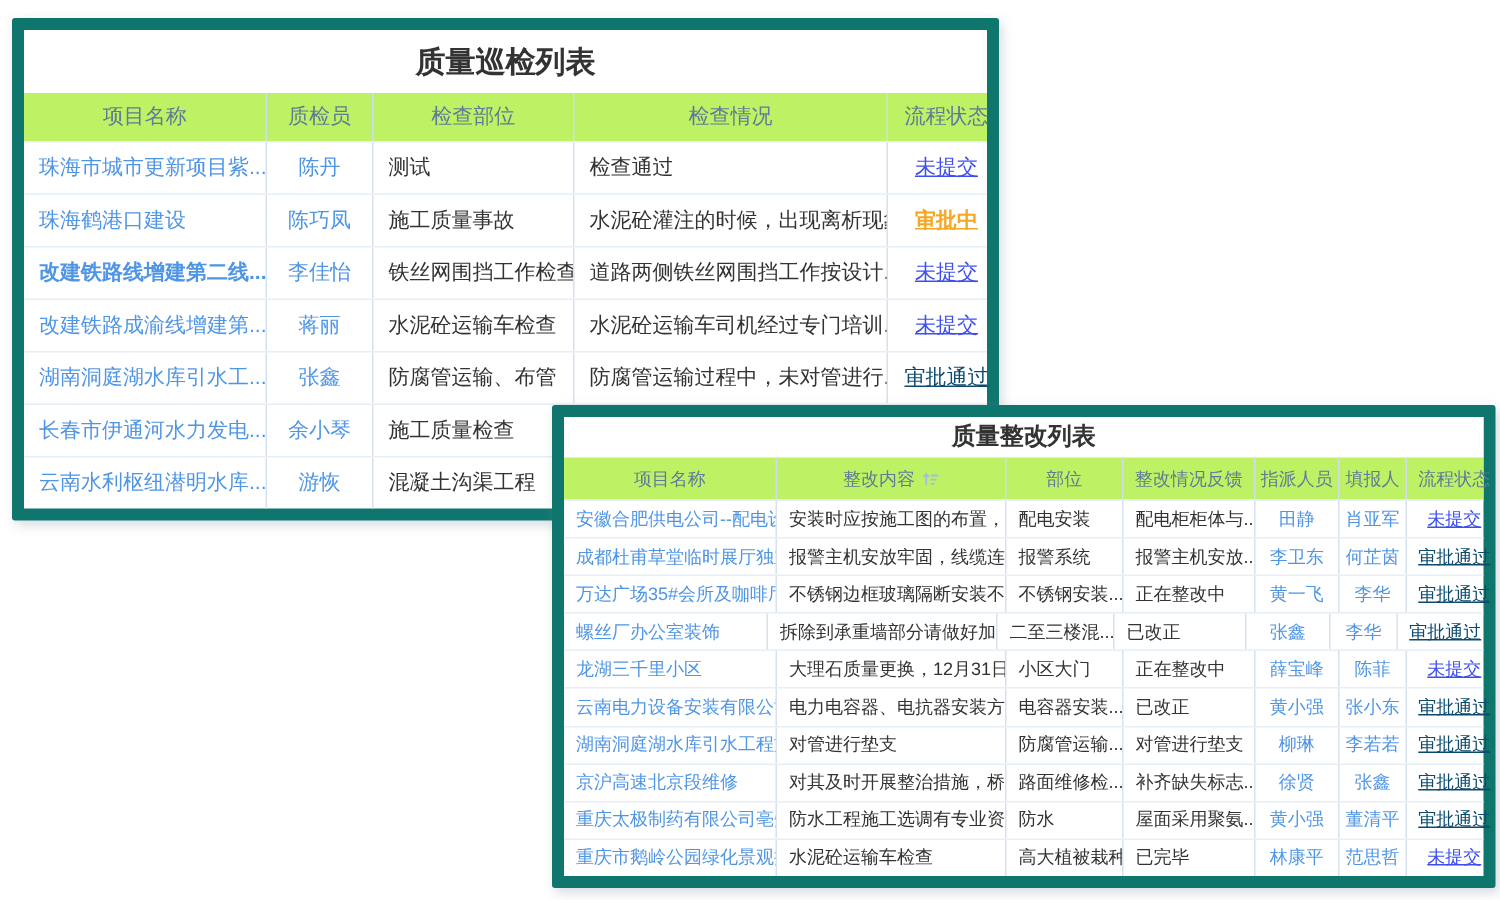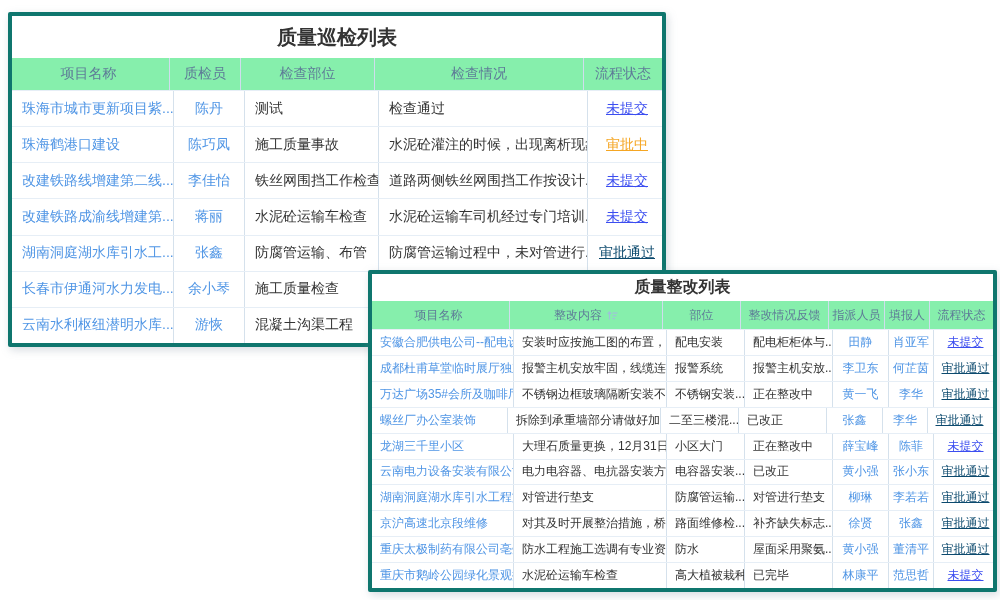--- a/index.html
+++ b/index.html
@@ -1,26 +1,26 @@
 <!DOCTYPE html>
 <html><head>
 <meta charset="utf-8">
 <style>
   html,body{margin:0;padding:0;background:#ffffff;width:1000px;height:600px;overflow:hidden;
     font-family:"Liberation Sans","DejaVu Sans",sans-serif;}
-  .card{position:absolute;background:#ffffff;border:4px solid #0f766e;border-radius:2px;
+  .card{position:absolute;background:#ffffff;border:8px solid #0f766e;border-radius:2px;
     box-sizing:border-box;display:flex;flex-direction:column;
     box-shadow:2px 3px 8px rgba(140,155,170,0.35);}
   #card-inspection{left:8px;top:12px;width:658px;height:335px;z-index:1;}
   #card-rectify{left:368px;top:270px;width:629px;height:322px;z-index:2;}
   .card-title{flex:none;display:flex;align-items:center;justify-content:center;
     font-weight:bold;color:#333333;background:#ffffff;}
   #card-inspection .card-title{height:42px;font-size:20px;}
   #card-rectify .card-title{height:27px;font-size:16px;}
-  .thead{flex:none;display:flex;background:#86efac;justify-content:flex-end;}
+  .thead{flex:none;display:flex;background:#bef264;}
   #card-inspection .thead{height:32px;}
   #card-rectify .thead{height:28px;}
   .th{display:flex;align-items:center;justify-content:center;color:#5e7b97;
     box-sizing:border-box;border-right:1px solid #cfdded;overflow:hidden;white-space:nowrap;}
   .th:last-child{border-right:none;}
   #card-inspection .th{font-size:14px;}
   #card-rectify .th{font-size:12px;}
   .tbody{flex:1;display:flex;flex-direction:column;}
   .tr{flex:1;display:flex;border-top:1px solid #e6eef6;}
   .td{display:flex;align-items:center;box-sizing:border-box;border-right:1px solid #d5e1ec;
@@ -83,26 +83,26 @@
         </div>
         <div class="td align-center" style="width: 71px; flex: 0 0 auto;">
           <span class="link">陈巧凤</span>
         </div>
         <div class="td align-left" style="width: 134px; flex: 0 0 auto;">
           <span>施工质量事故</span>
         </div>
         <div class="td align-left" style="width: 209px; flex: 0 0 auto;">
           <span>水泥砼灌注的时候，出现离析现象</span>
         </div>
-        <div class="td align-center" style="width: 78px; flex: 0 0 auto;">
+        <div class="td align-center" style="width: 78px; flex: 0 0 auto; font-weight: bold;">
           <span class="status status-orange">审批中</span>
         </div>
       </div>
       <div class="tr">
-        <div class="td align-left" style="width: 162px; flex: 0 0 auto;">
+        <div class="td align-left" style="width: 162px; flex: 0 0 auto; font-weight: bold;">
           <span class="link">改建铁路线增建第二线...</span>
         </div>
         <div class="td align-center" style="width: 71px; flex: 0 0 auto;">
           <span class="link">李佳怡</span>
         </div>
         <div class="td align-left" style="width: 134px; flex: 0 0 auto;">
           <span>铁丝网围挡工作检查</span>
         </div>
         <div class="td align-left" style="width: 209px; flex: 0 0 auto;">
           <span>道路两侧铁丝网围挡工作按设计...</span>

